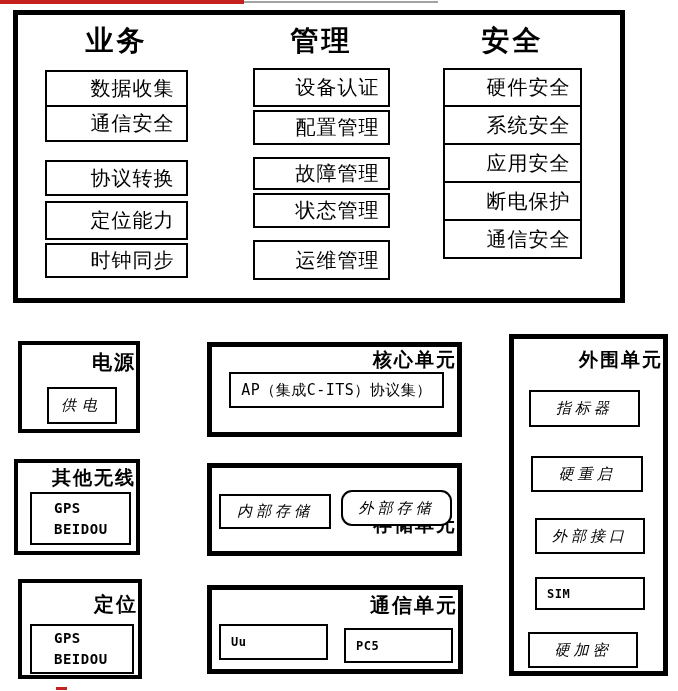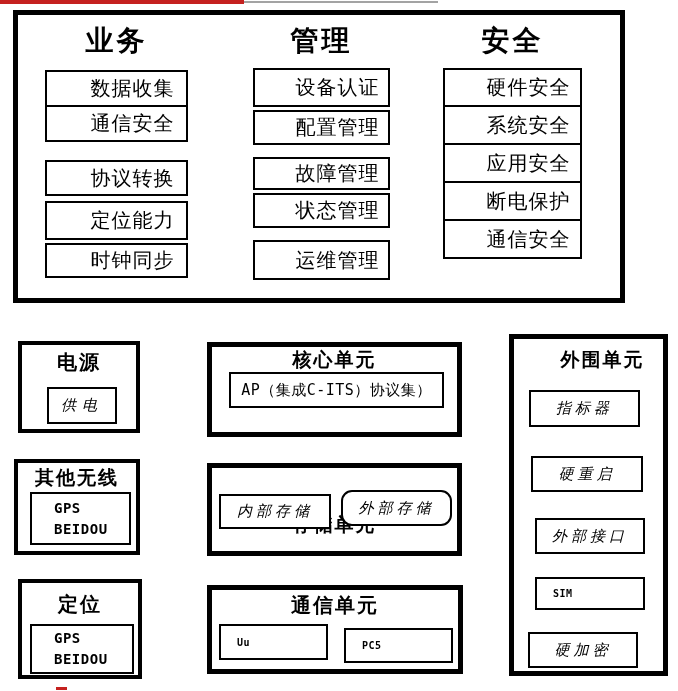--- a/index.html
+++ b/index.html
@@ -16,32 +16,32 @@
   .bigbox{left:13px;top:10px;width:612px;height:293px;border:5px solid #000;box-sizing:border-box;background:#fff;}
   .col{position:absolute;top:0;height:100%;}
   .hdr{position:absolute;top:7px;left:0;right:0;text-align:center;font-size:28px;font-weight:bold;letter-spacing:3px;}
   .cell{
     position:absolute;left:0;border:2px solid #000;box-sizing:border-box;background:#fff;
     display:flex;align-items:center;justify-content:center;font-size:20px;letter-spacing:1px;padding-left:32px;
   }
   
   .unit{position:absolute;box-sizing:border-box;background:#fff;border:5px solid #000;}
   .b4{border-width:4px;}
-  .utitle{position:absolute;left:0;right:0;text-align:center;font-weight:bold;font-size:19px;letter-spacing:2px;}
+  .utitle{position:absolute;left:0;right:0;text-align:right;font-weight:bold;font-size:19px;letter-spacing:2px;}
   .item{
     position:absolute;border:2px solid #000;box-sizing:border-box;background:#fff;
     display:flex;align-items:center;
   }
   .kai{
     font-family:"DejaVu Serif","Liberation Serif",serif;font-style:italic;
     font-size:15px;letter-spacing:4px;justify-content:center;
   }
   .mono{
     font-family:"DejaVu Sans Mono","Liberation Mono",monospace;font-weight:bold;
-    font-size:10px;padding-left:16px;letter-spacing:0.5px;
+    font-size:12px;padding-left:10px;letter-spacing:0.5px;
   }
   .ap{
     font-family:"DejaVu Sans Mono","Liberation Mono",monospace;font-size:15px;
     justify-content:center;letter-spacing:0.5px;white-space:nowrap;
   }
   .lines{
     flex-direction:column;align-items:flex-start;justify-content:center;padding-left:22px;
     font-family:"DejaVu Sans Mono","Liberation Mono",monospace;font-weight:bold;
     font-size:14px;line-height:21px;letter-spacing:0.5px;
   }

